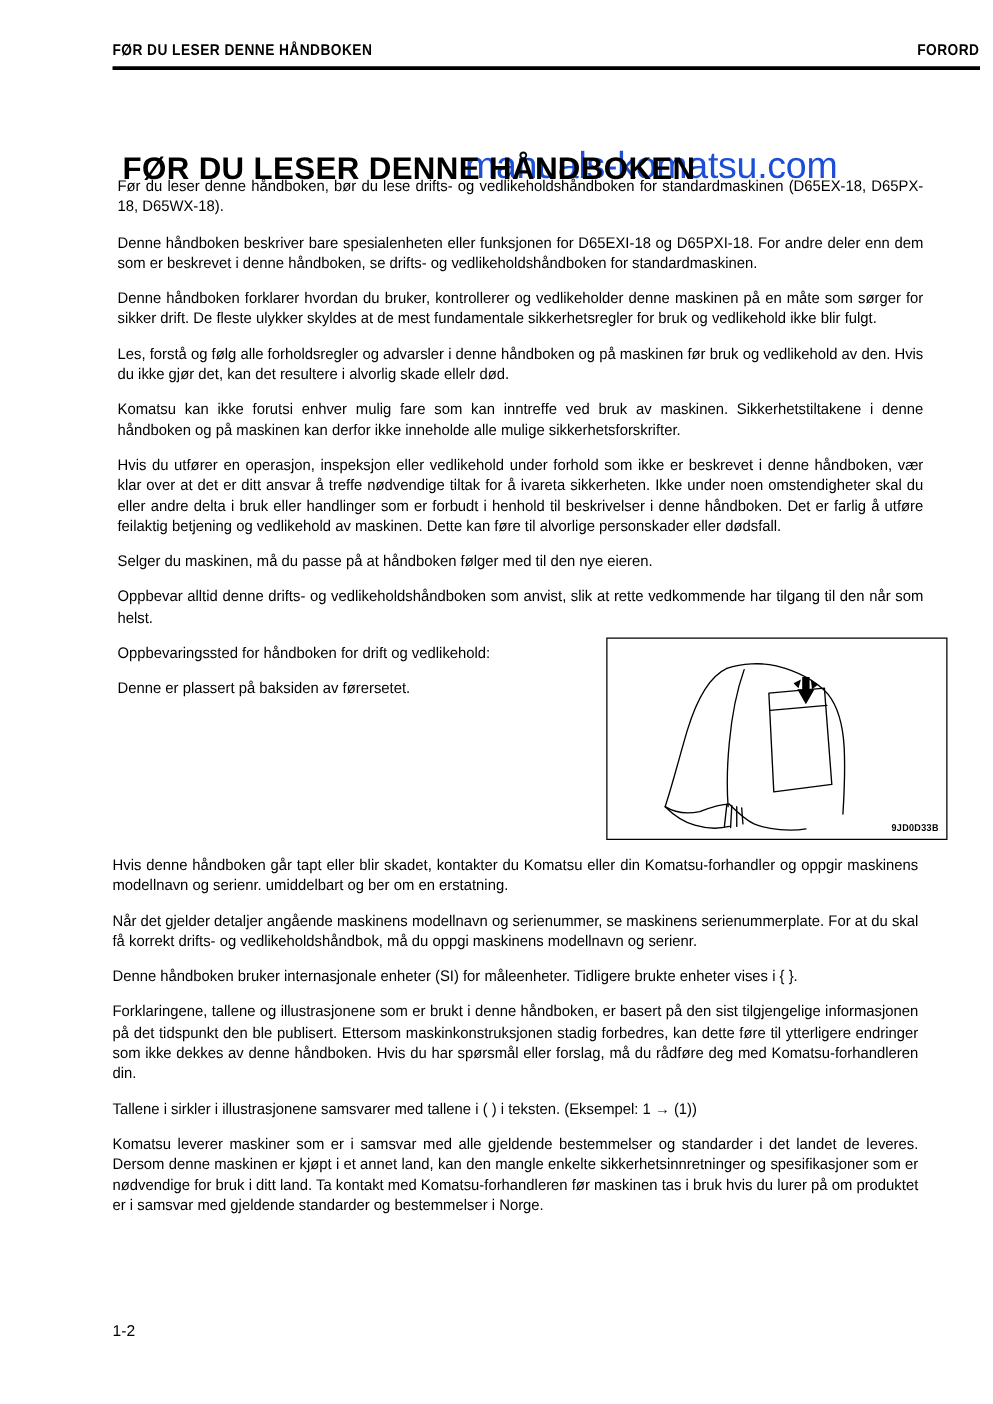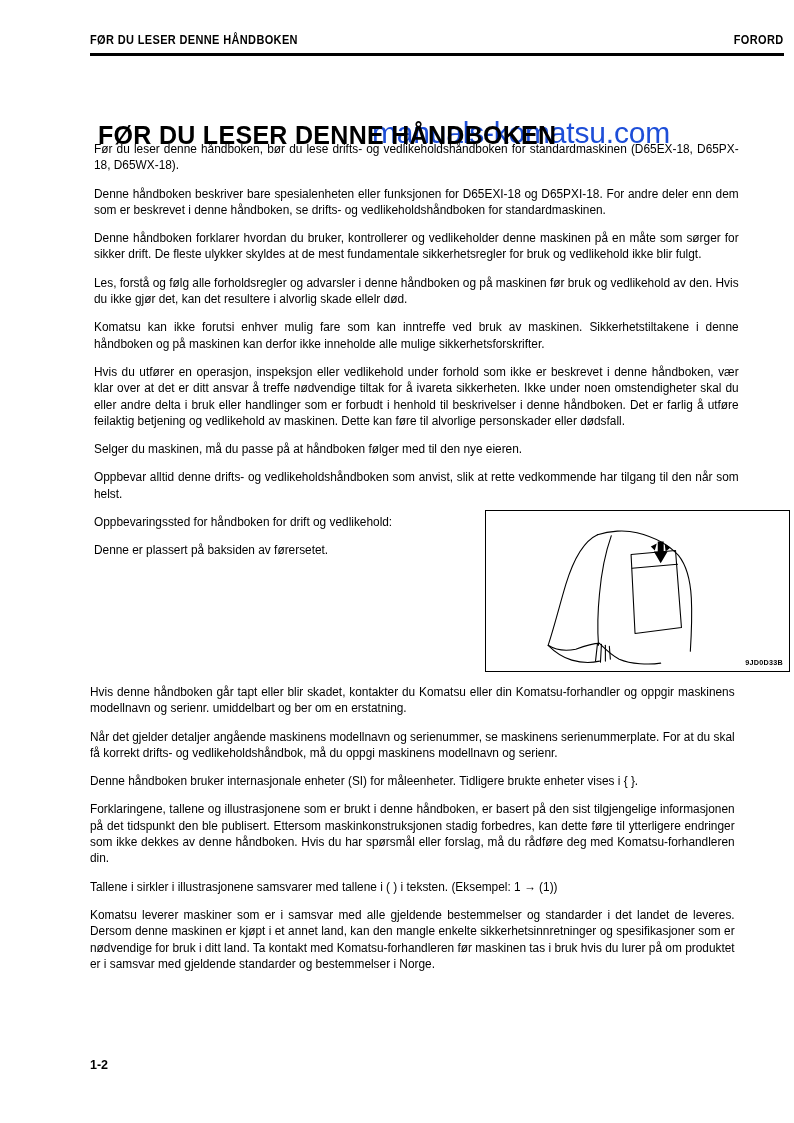--- a/index.html
+++ b/index.html
@@ -98,21 +98,21 @@
   }
   p.para.last-left {
     text-align: left;
   }
 
   
   .figure-box {
     position: absolute;
     left: 445px;
     top: 510px;
-    width: 305px;
+    width: 273px;
     height: 162px;
     border: 1.2px solid #000000;
     background: #ffffff;
     box-sizing: border-box;
     z-index: 4;
   }
   .figure-box svg {
     display: block;
     width: 100%;
     height: 100%;
@@ -136,21 +136,21 @@
     top: 684px;
     width: 668px;
   }
 
   
   .page-footer {
     position: absolute;
     left: 50px;
     top: 1058px;
     font-family: "Liberation Sans", sans-serif;
-    font-weight: bold;
+    font-weight: normal;
     font-size: 12.5px;
   }
 </style>
 </head>
 <body>
 
 <div class="page">
 
   <div class="page-header">
     <div class="header-left">FØR DU LESER DENNE HÅNDBOKEN</div>

